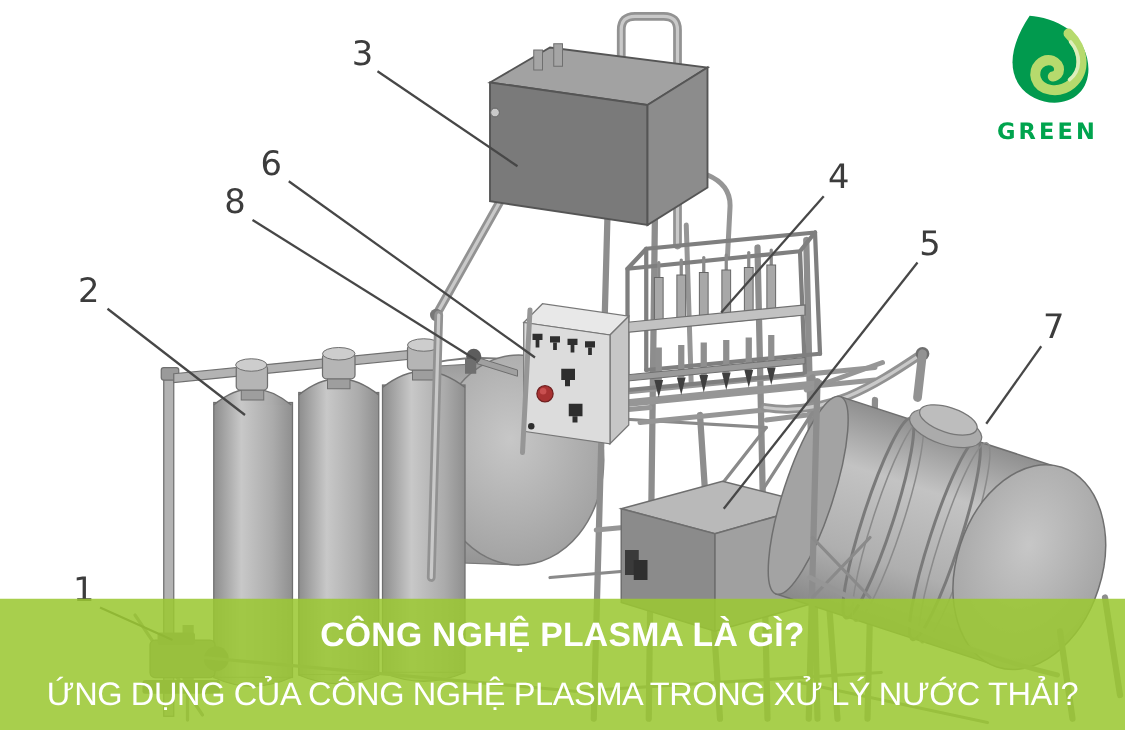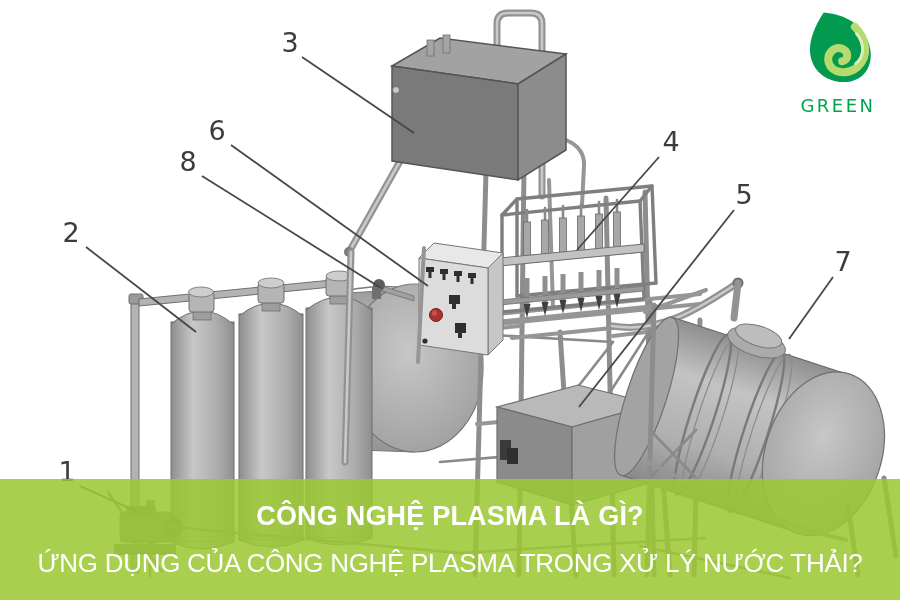--- a/index.html
+++ b/index.html
@@ -9,30 +9,30 @@
   
   .pipe{stroke:#929292;stroke-width:7;fill:none;stroke-linecap:round}
   .pipe-hi{stroke:#c9c9c9;stroke-width:2.6;fill:none;stroke-linecap:round}
   .leg{stroke:#8d8d8d;stroke-width:5;fill:none;stroke-linecap:round}
   .bar{stroke:#969696;stroke-width:4;fill:none;stroke-linecap:round}
   .thin{stroke:#8a8a8a;stroke-width:2.6;fill:none;stroke-linecap:round}
   .rackbar{stroke:#7f7f7f;stroke-width:3.4;fill:none;stroke-linecap:round}
   .callout-line{stroke:#474747;stroke-width:1.8;fill:none}
   .callout-num{font-family:"DejaVu Sans","Liberation Sans",sans-serif;font-size:27px;fill:#3c3c3c}
   
-  .banner{position:absolute;left:0;top:479px;width:900px;height:122px;
+  .banner{position:absolute;left:0;top:479px;width:900px;height:105px;
           background:rgba(155,200,50,0.87);
           display:flex;flex-direction:column;align-items:center;justify-content:center;
           gap:17px;text-align:center;z-index:5;}
   .banner .l1{font-size:27px;font-weight:bold;color:#ffffff;letter-spacing:.2px;line-height:1.1;}
   .banner .l2{font-size:26px;font-weight:normal;color:#ffffff;letter-spacing:-.3px;line-height:1.1;white-space:nowrap;}
   
   .logo{position:absolute;top:10px;right:14px;width:96px;display:flex;flex-direction:column;
         align-items:center;z-index:6;}
-  .logo-text{font-family:"DejaVu Sans","Liberation Sans",sans-serif;font-size:18px;font-weight:400;
+  .logo-text{font-family:"DejaVu Sans","Liberation Sans",sans-serif;font-size:18px;font-weight:700;
              color:#00a44e;letter-spacing:2.5px;margin-top:1px;}
 </style>
 </head>
 <body>
 
 <div class="stage">
 
   <svg class="diagram" width="900" height="600" viewBox="0 0 900 600">
     <defs>
       <linearGradient id="cyl" x1="0" y1="0" x2="1" y2="0">

